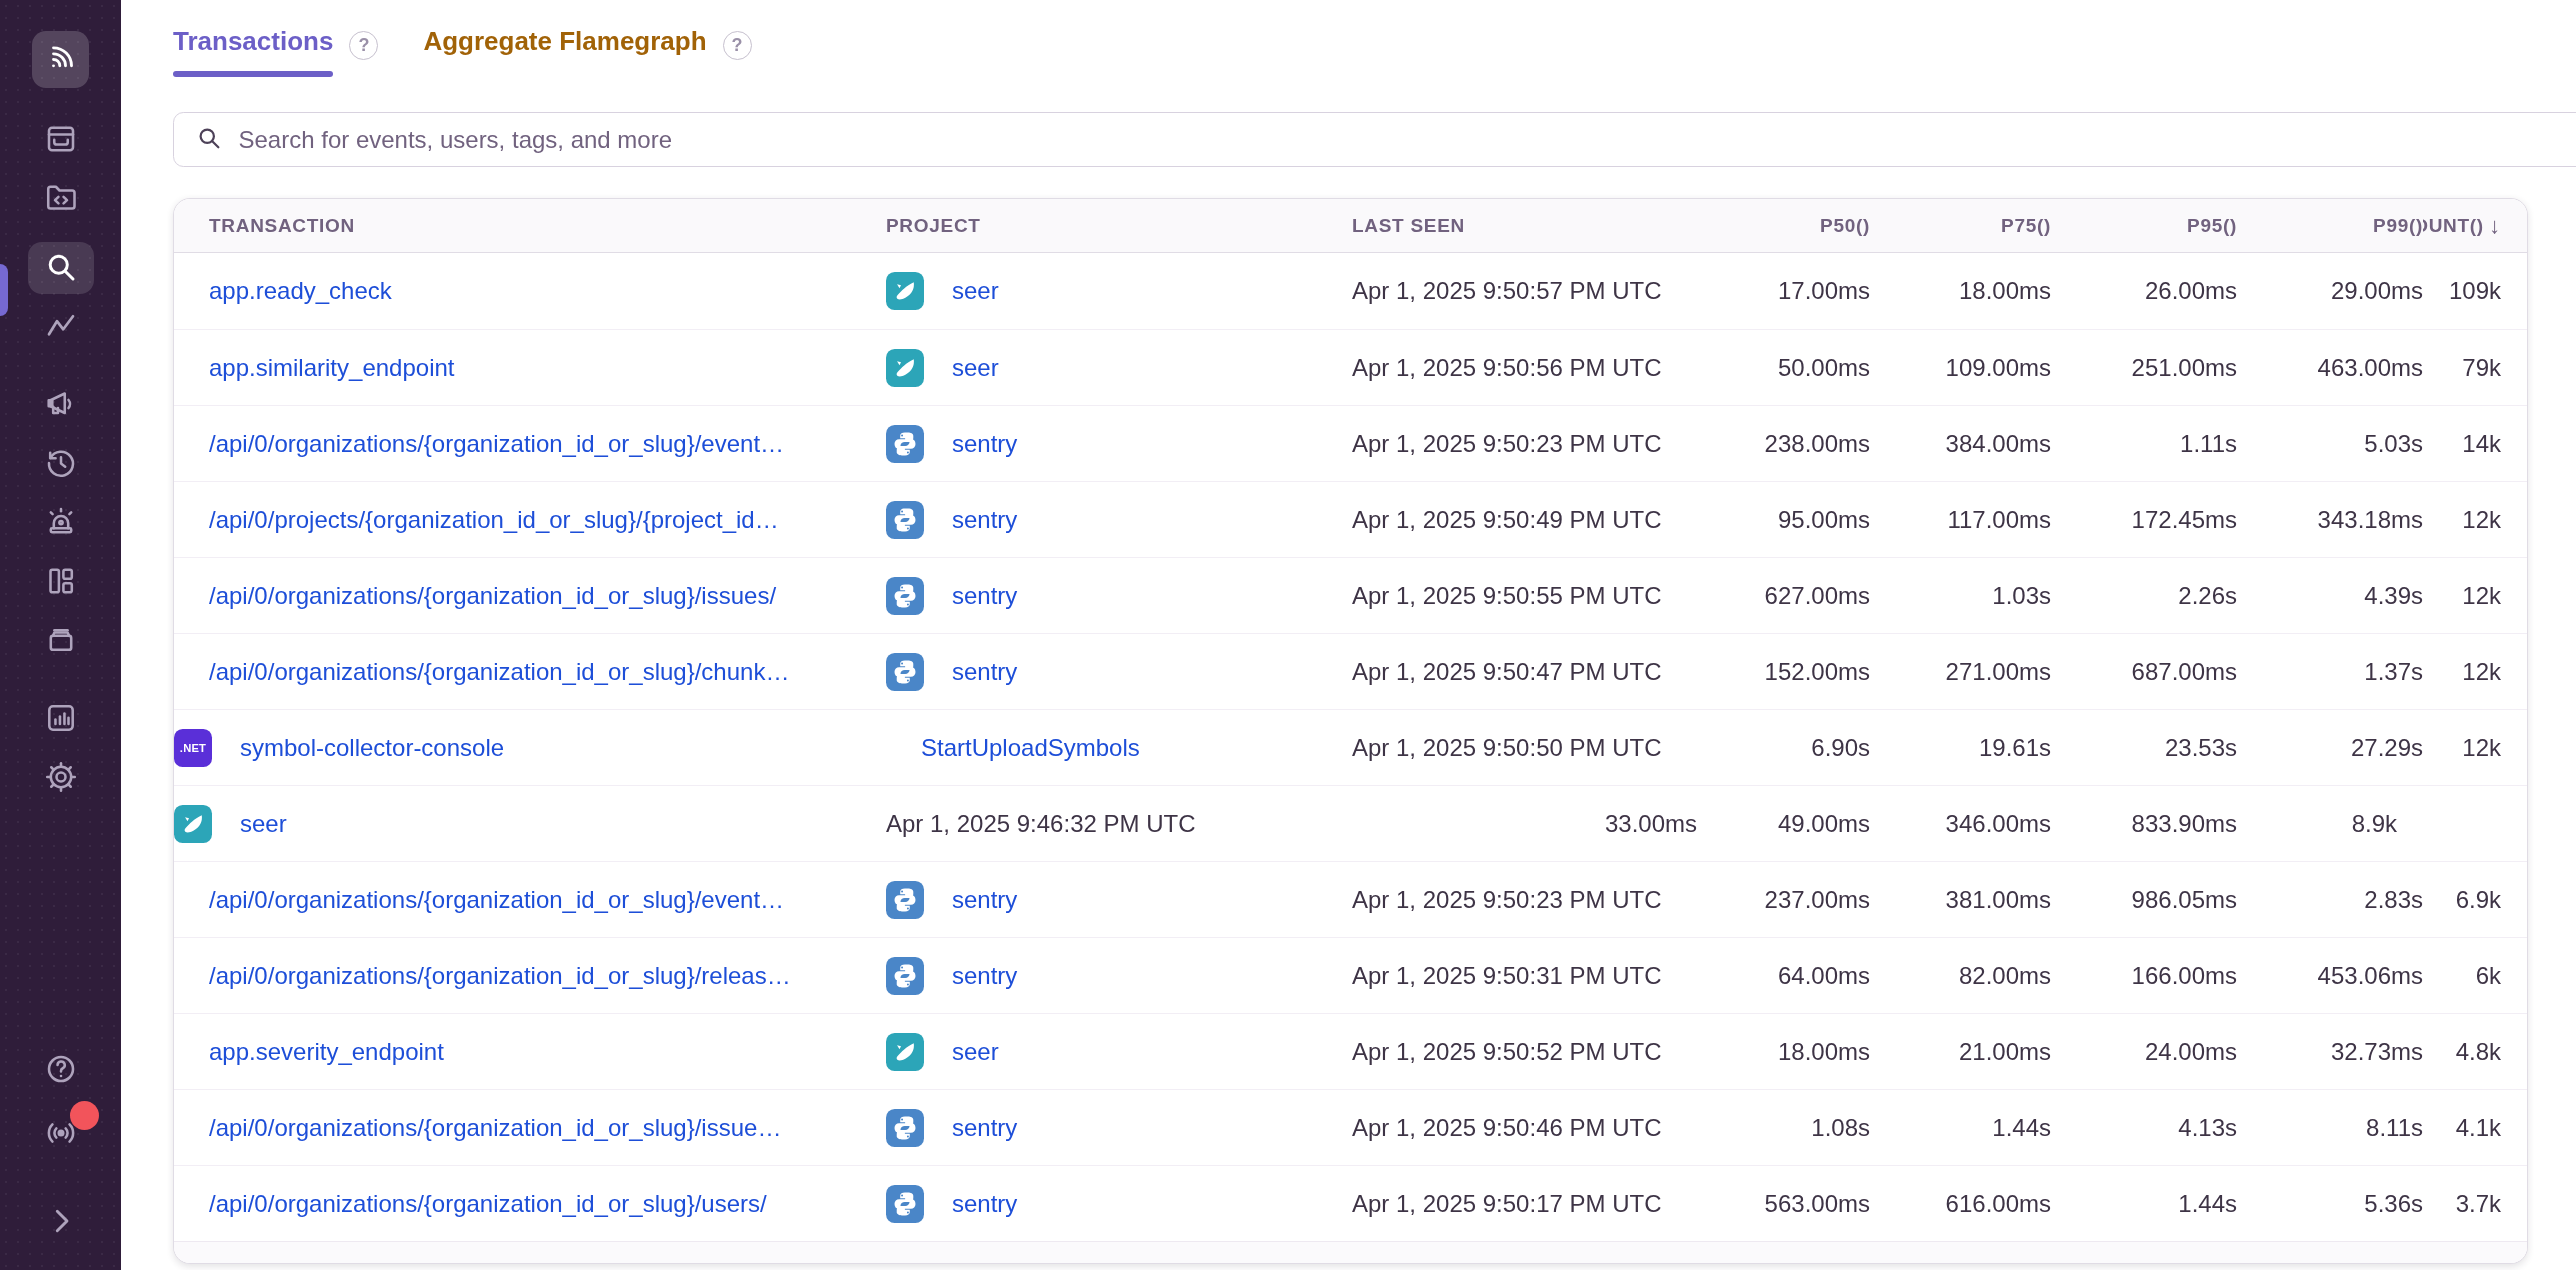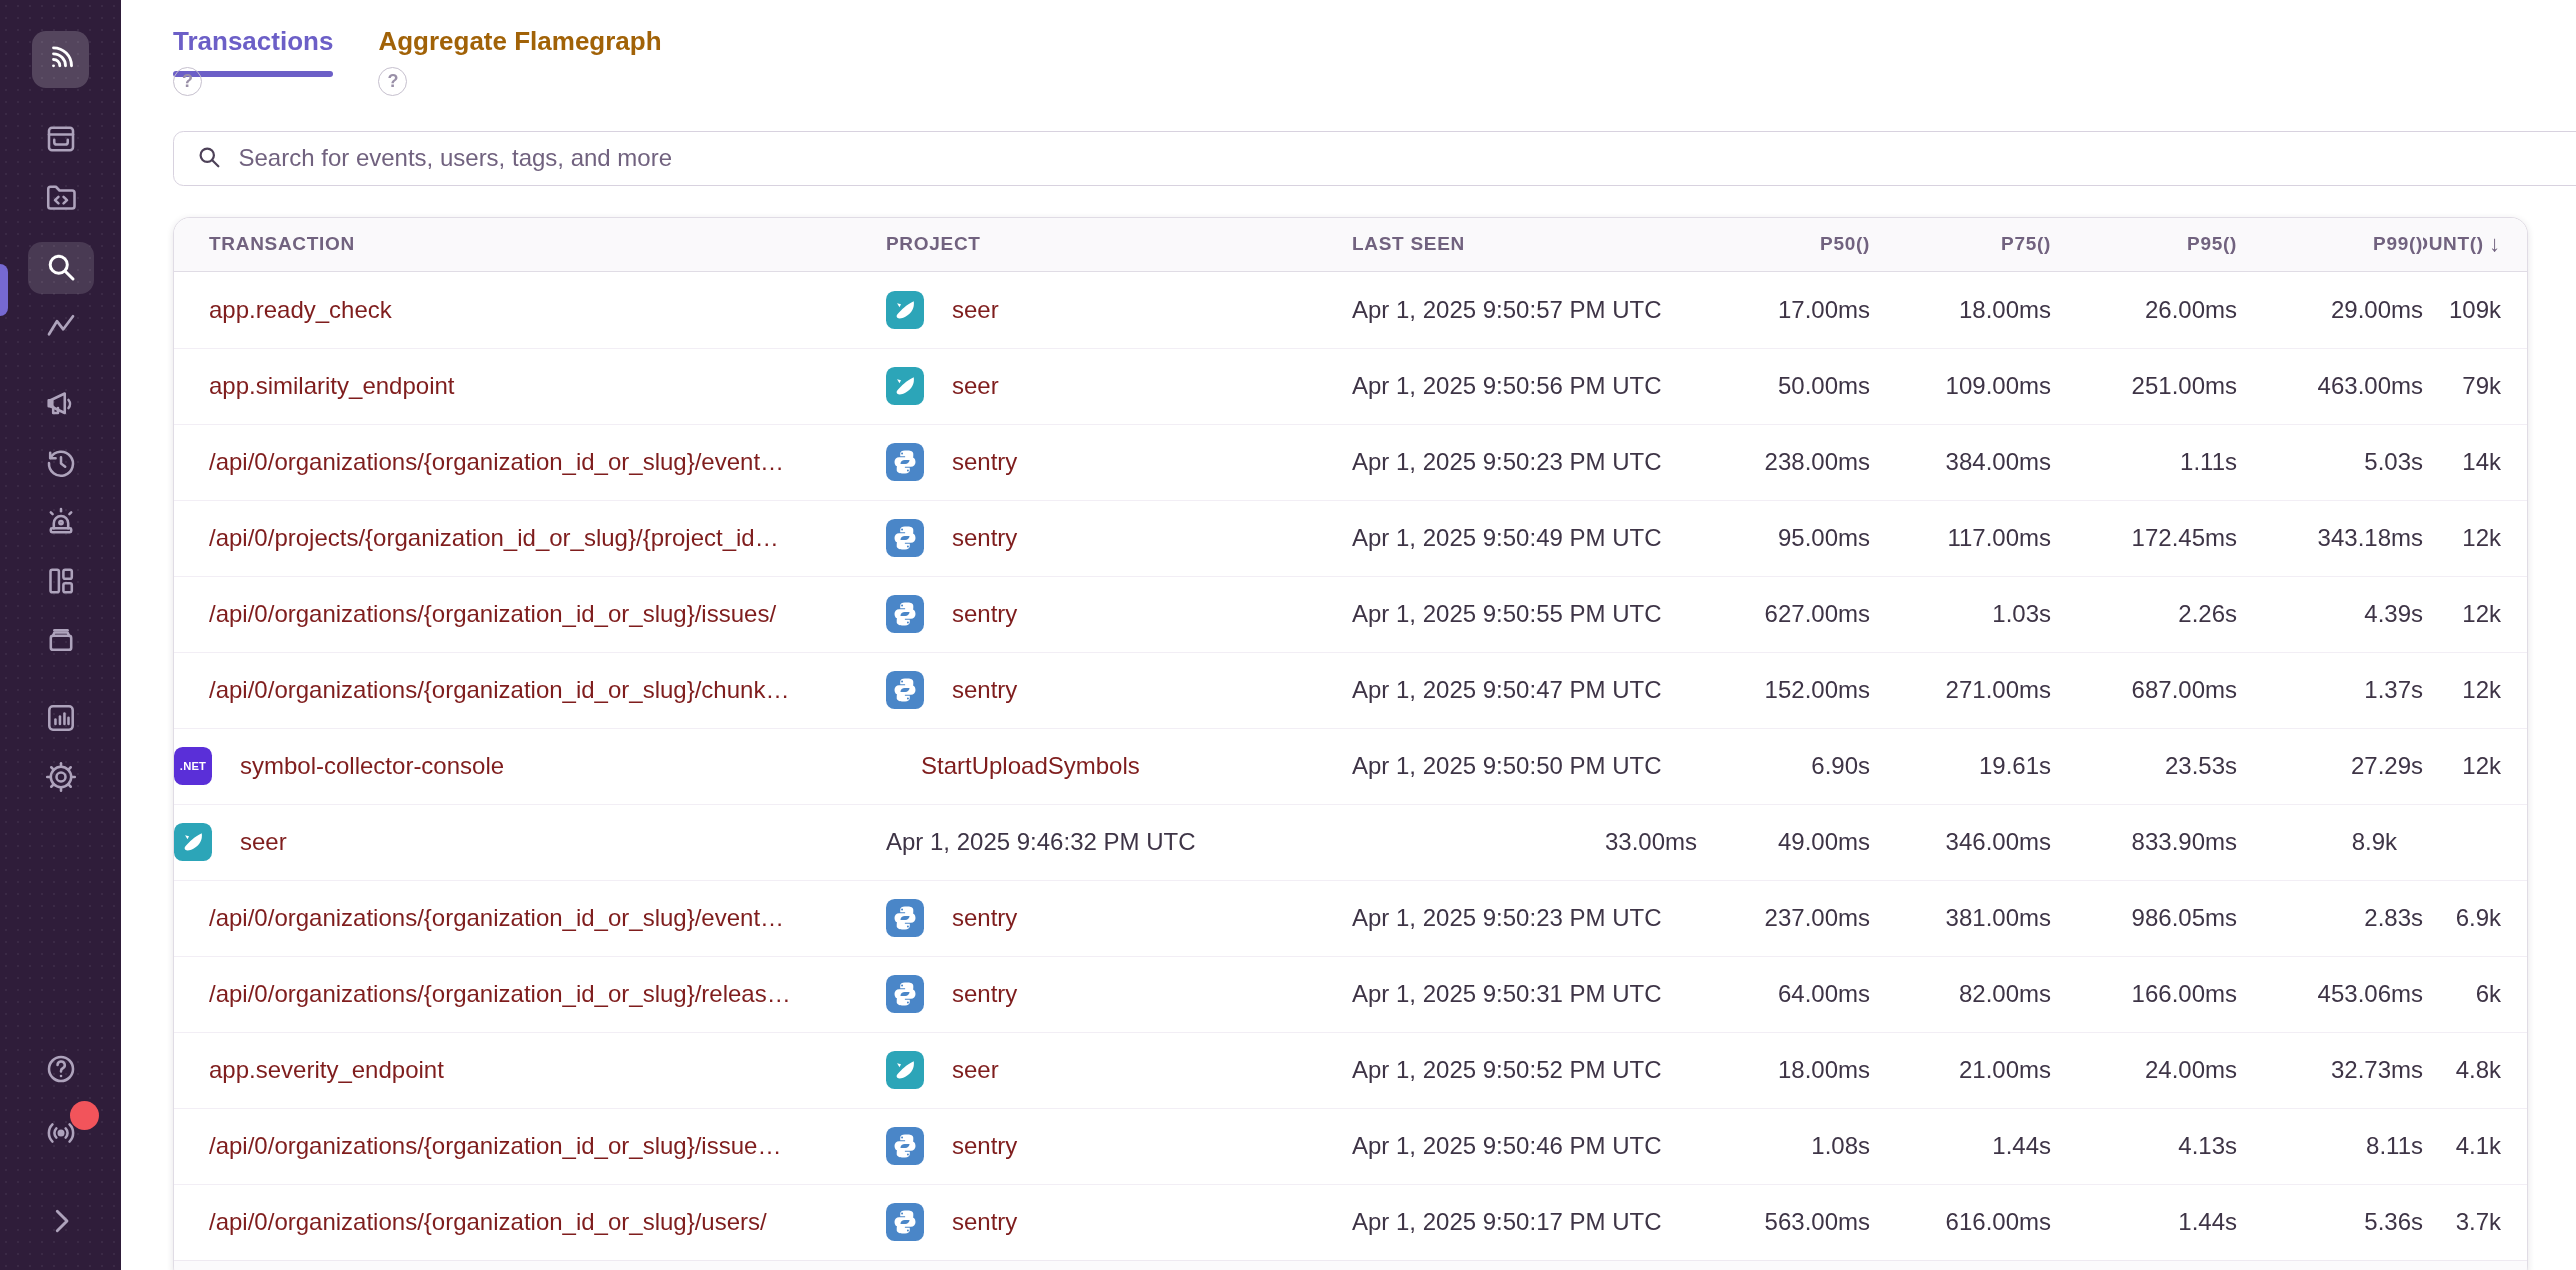--- a/index.html
+++ b/index.html
@@ -27,21 +27,21 @@
   .nav-bottom { margin-bottom:5.2px; }
   .badge-dot { position:absolute; top:-7px; right:-5.2px; width:29px; height:29px;
     border-radius:50%; background:#f2545b; }
   .chevron-item { margin-bottom:22.4px; margin-top:31px; }
 
   
   .main { position:absolute; left:121px; top:0; width:2455px; height:1271px;
     padding:24px 47px 0 52px; }
 
   .tabs { display:flex; gap:45px; align-items:flex-start; }
-  .tab { display:flex; align-items:flex-start; gap:0; cursor:pointer;flex-direction:column; }
+  .tab { display:flex; align-items:center; gap:16px; cursor:pointer; }
   .tab .label-wrap { display:flex; flex-direction:column; }
   .tab .label { font-size:26px; font-weight:600; color:#a16207; line-height:35px; }
   .tab.active .label { color:#6c5fc7; }
   .tab .underline { height:6px; border-radius:3.5px; margin-top:12px; background:transparent; }
   .tab.active .underline { background:#6c5fc7; }
   .help-circle { width:29px; height:29px; border-radius:50%; border:1.7px solid #c6c0ce;
     color:#9a90a8; font-size:18px; font-weight:700; display:flex; align-items:center;
     justify-content:center; margin-top:-10.4px; }
 
   .searchbar { margin-top:35px; height:55px; width:2515px; border:1.7px solid #d8d2df;
@@ -59,21 +59,21 @@
     align-items:center; }
   .thead { height:54px; background:#faf9fb; border-bottom:0.9px solid #e0dce5;
     font-size:19px; font-weight:700; letter-spacing:0.7px; color:#71627f; }
   .th, .td { overflow:hidden; white-space:nowrap; }
   .c-txn { padding-left:35px; }
   .c-num { text-align:right; }
   .c-count { text-align:right; padding-right:26px; display:flex; align-items:center; justify-content:flex-end; gap:5.2px; }
   .sort-arrow { font-size:22.4px; font-weight:400; }
   .tr { height:76px; border-top:0.9px solid #f2eef5; font-size:24px; color:#3e3446; }
   .tr:first-child { border-top:none; }
-  a.cell-link { color:#7f1d1d; text-decoration:none; cursor:pointer; }
+  a.cell-link { color:#1d4ed8; text-decoration:none; cursor:pointer; }
   .td.c-txn { text-overflow:ellipsis; padding-right:17.3px; }
   .proj-cell { display:flex; align-items:center; gap:28px; }
   .proj-tile { width:38px; height:38px; border-radius:8.6px; flex:none;
     display:flex; align-items:center; justify-content:center; color:#fff; }
   .proj-tile svg { width:28px; height:28px; }
   .dotnet-txt { font-size:11.2px; font-weight:700; color:#fff; letter-spacing:0.2px; }
   .footer-strip { height:22.4px; background:#fbfafc; border-top:0.9px solid #eee9f1; }
 </style>
 </head>
 <body>

